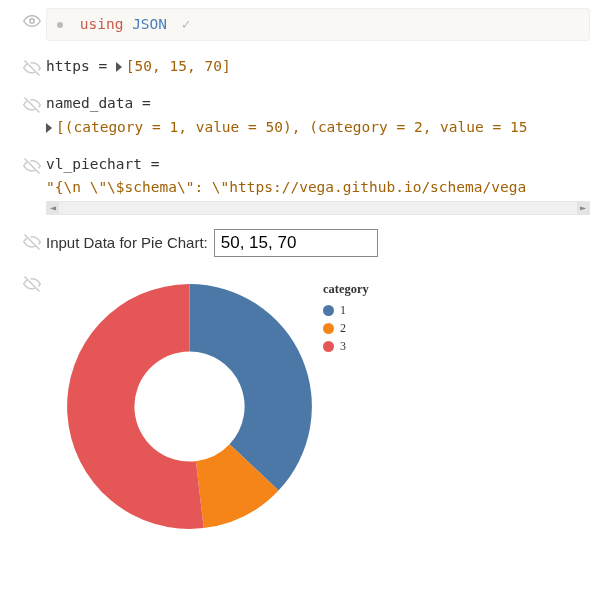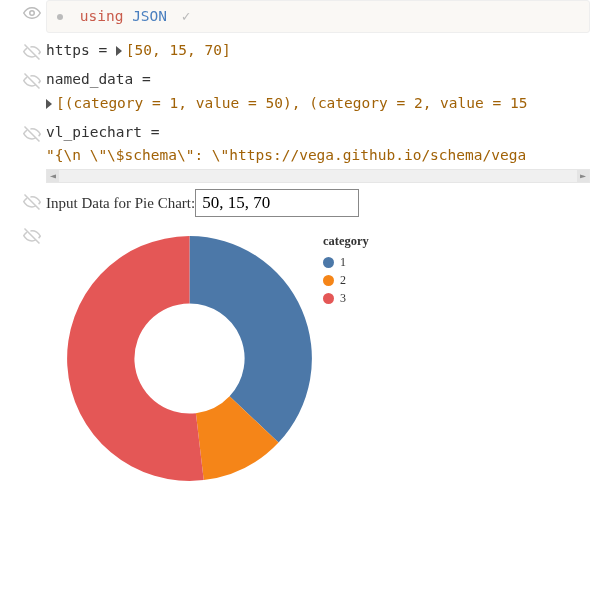--- a/index.html
+++ b/index.html
@@ -7,21 +7,21 @@
     padding: 0;
     font-family: "Segoe UI", Arial, sans-serif;
     font-size: 14px;
     color: #333;
     background: #fff;
     width: 600px;
   }
   .cell {
     display: flex;
     align-items: flex-start;
-    padding: 0 10px 6px 18px;
+    padding: 8px 10px 6px 18px;
   }
   .eye-col {
     width: 28px;
     flex: 0 0 28px;
     display: flex;
     justify-content: center;
     padding-top: 4px;
     color: #bbb;
   }
   .eye-col svg { width: 18px; height: 18px; }
@@ -78,24 +78,25 @@
     background:#e4e4e4;
     display:flex;
     align-items:center;
     justify-content:center;
     color:#888;
     font-size:10px;
   }
   .scroll-arrow.left{ left:0; }
   .scroll-arrow.right{ right:0; }
   .input-row {
-    font-family: Liberation Serif, serif;
+    font-family: Liberation Sans, sans-serif;
     font-size: 15px;
     display:flex;
     align-items:center;
+    gap:6px;
   }
   .text-input {
     font-family: inherit;
     font-size: 17px;
     padding: 3px 6px;
     border: 1px solid #888;
     width: 150px;
   }
   .chart-area {
     padding: 8px 0 8px 16px;

